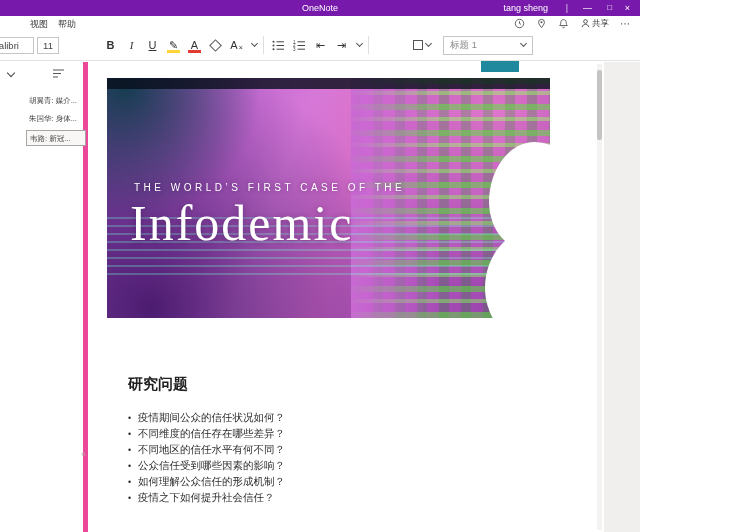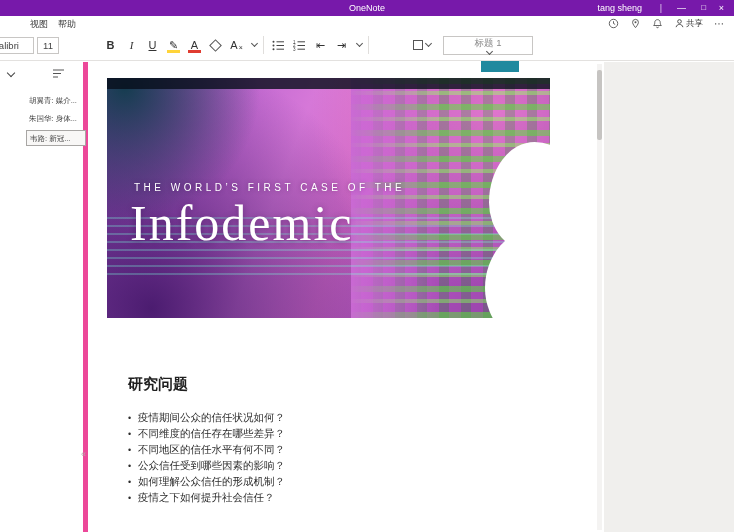--- a/index.html
+++ b/index.html
@@ -1,17 +1,17 @@
 <!DOCTYPE html>
 <html><head>
 <meta charset="utf-8">
 <style>
   * { box-sizing: border-box; margin: 0; padding: 0; }
   body { background:#fff; font-family:"Liberation Sans", sans-serif; }
-  .window { position:relative; width:734px; height:532px; background:#fff; overflow:hidden; }
+  .window { position:relative; width:640px; height:532px; background:#fff; overflow:hidden; }
 
   
   .titlebar { position:absolute; top:0; left:0; right:0; height:16px; background:#7719aa; color:#fff; font-size:9px; }
   .tb-app   { position:absolute; left:50%; top:3px; transform:translateX(-50%); }
   .tb-user  { position:absolute; right:92px; top:3px; }
   .tb-sep   { position:absolute; right:72px; top:3px; opacity:.75; }
   .tb-min   { position:absolute; right:48px; top:3px; cursor:default; }
   .tb-max   { position:absolute; right:28px; top:3px; font-size:8px; }
   .tb-close { position:absolute; right:10px; top:3px; }
 
@@ -39,21 +39,21 @@
   .fc-bar::after { content:""; position:absolute; left:4px; right:4px; bottom:2px; height:3px; background:#e03c31; }
   .eraser { width:9px; height:9px; border:1px solid #555; background:#fff; transform:rotate(45deg); }
   .clear-x { font-size:7px; margin-left:1px; margin-top:5px; }
   .chev { display:inline-block; width:5px; height:5px; border-right:1.2px solid #555; border-bottom:1.2px solid #555;
           transform:rotate(45deg); margin-left:3px; margin-top:-3px; }
   .chev-btn { width:12px; }
   .rsep { width:1px; height:18px; background:#e0dedc; margin:0 4px; }
   .cbx { width:10px; height:10px; border:1px solid #555; background:#fff; }
   .cbx-group { display:flex; align-items:center; margin-left:40px; }
   .style-combo { position:relative; margin-left:12px; width:90px; height:19px; border:1px solid #c8c6c4; background:#fff;
-                 display:flex; align-items:center; justify-content:space-between; padding:0 6px; font-size:9.5px; color:#8a8a8a;flex-direction:column; }
+                 display:flex; align-items:center; justify-content:space-between; padding:0 6px; font-size:9.5px; color:#8a8a8a; }
   .style-swatch { position:absolute; left:481px; top:61px; width:38px; height:11px; z-index:6; }
 
   
   .sidebar { position:absolute; left:0; top:62px; width:88px; bottom:0; background:#fff; border-right:5px solid #ec4899; }
   .sb-chevron { position:absolute; left:8px; top:8px; width:6px; height:6px; border-right:1.4px solid #444;
                 border-bottom:1.4px solid #444; transform:rotate(45deg); }
   .sb-sort { position:absolute; left:52px; top:6px; }
   .page-item { position:absolute; left:26px; width:60px; height:16px; font-size:7.5px; color:#3f3f3f; line-height:15px;
                padding-left:3px; white-space:nowrap; overflow:hidden; }
   .pi-0 { top:31px; } .pi-1 { top:49px; }

